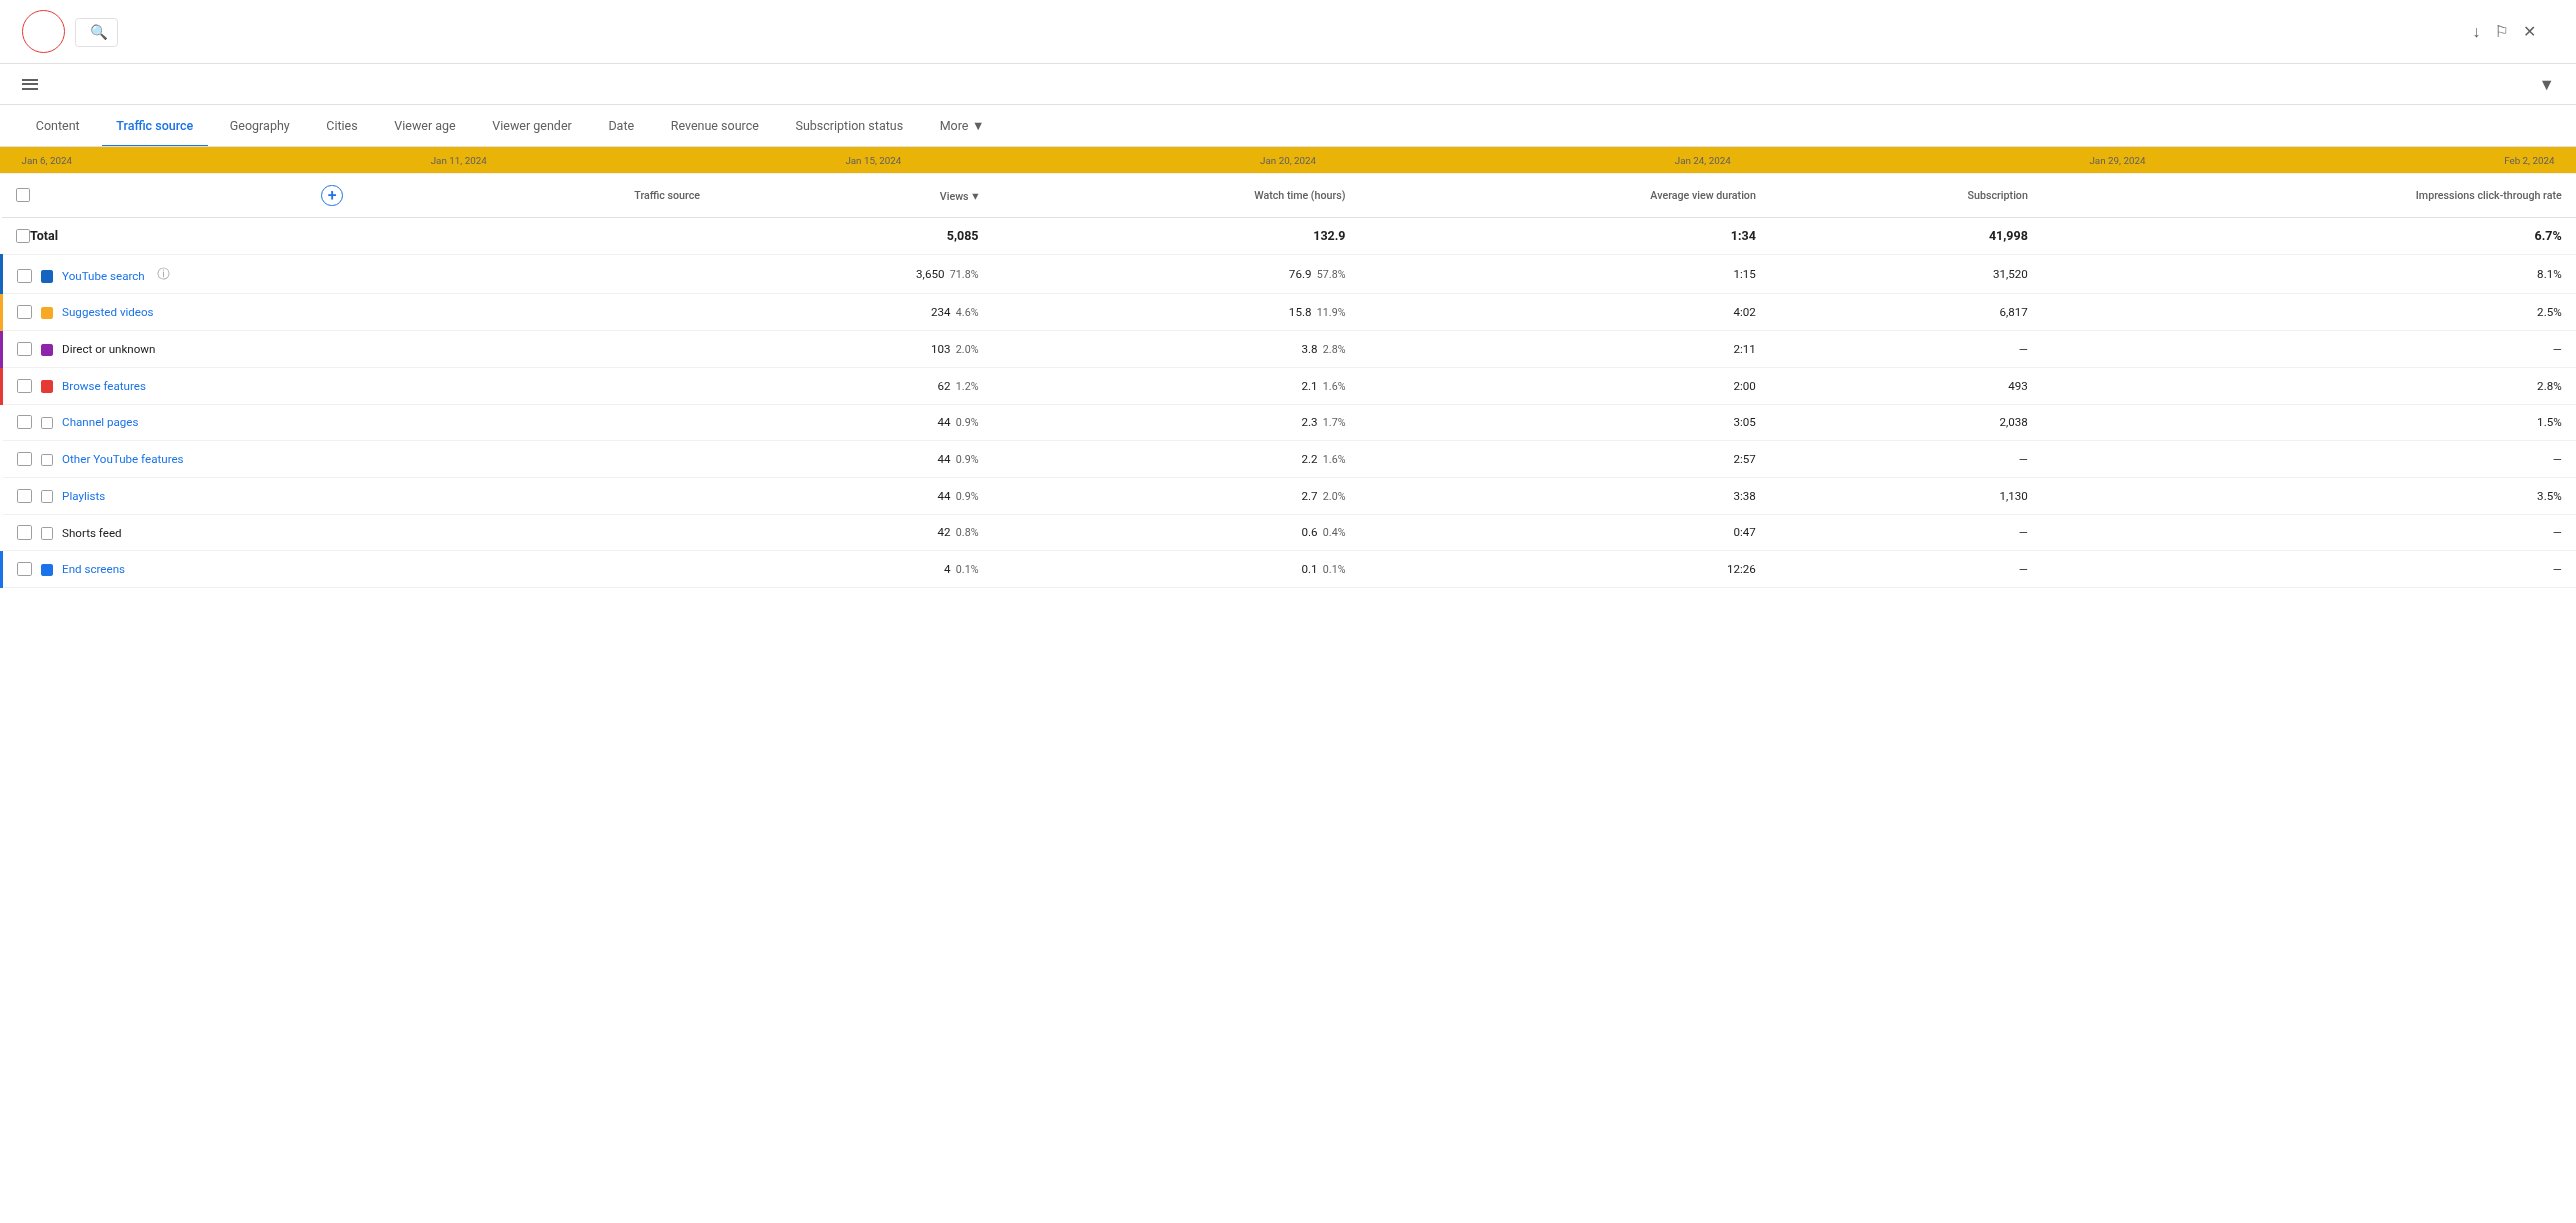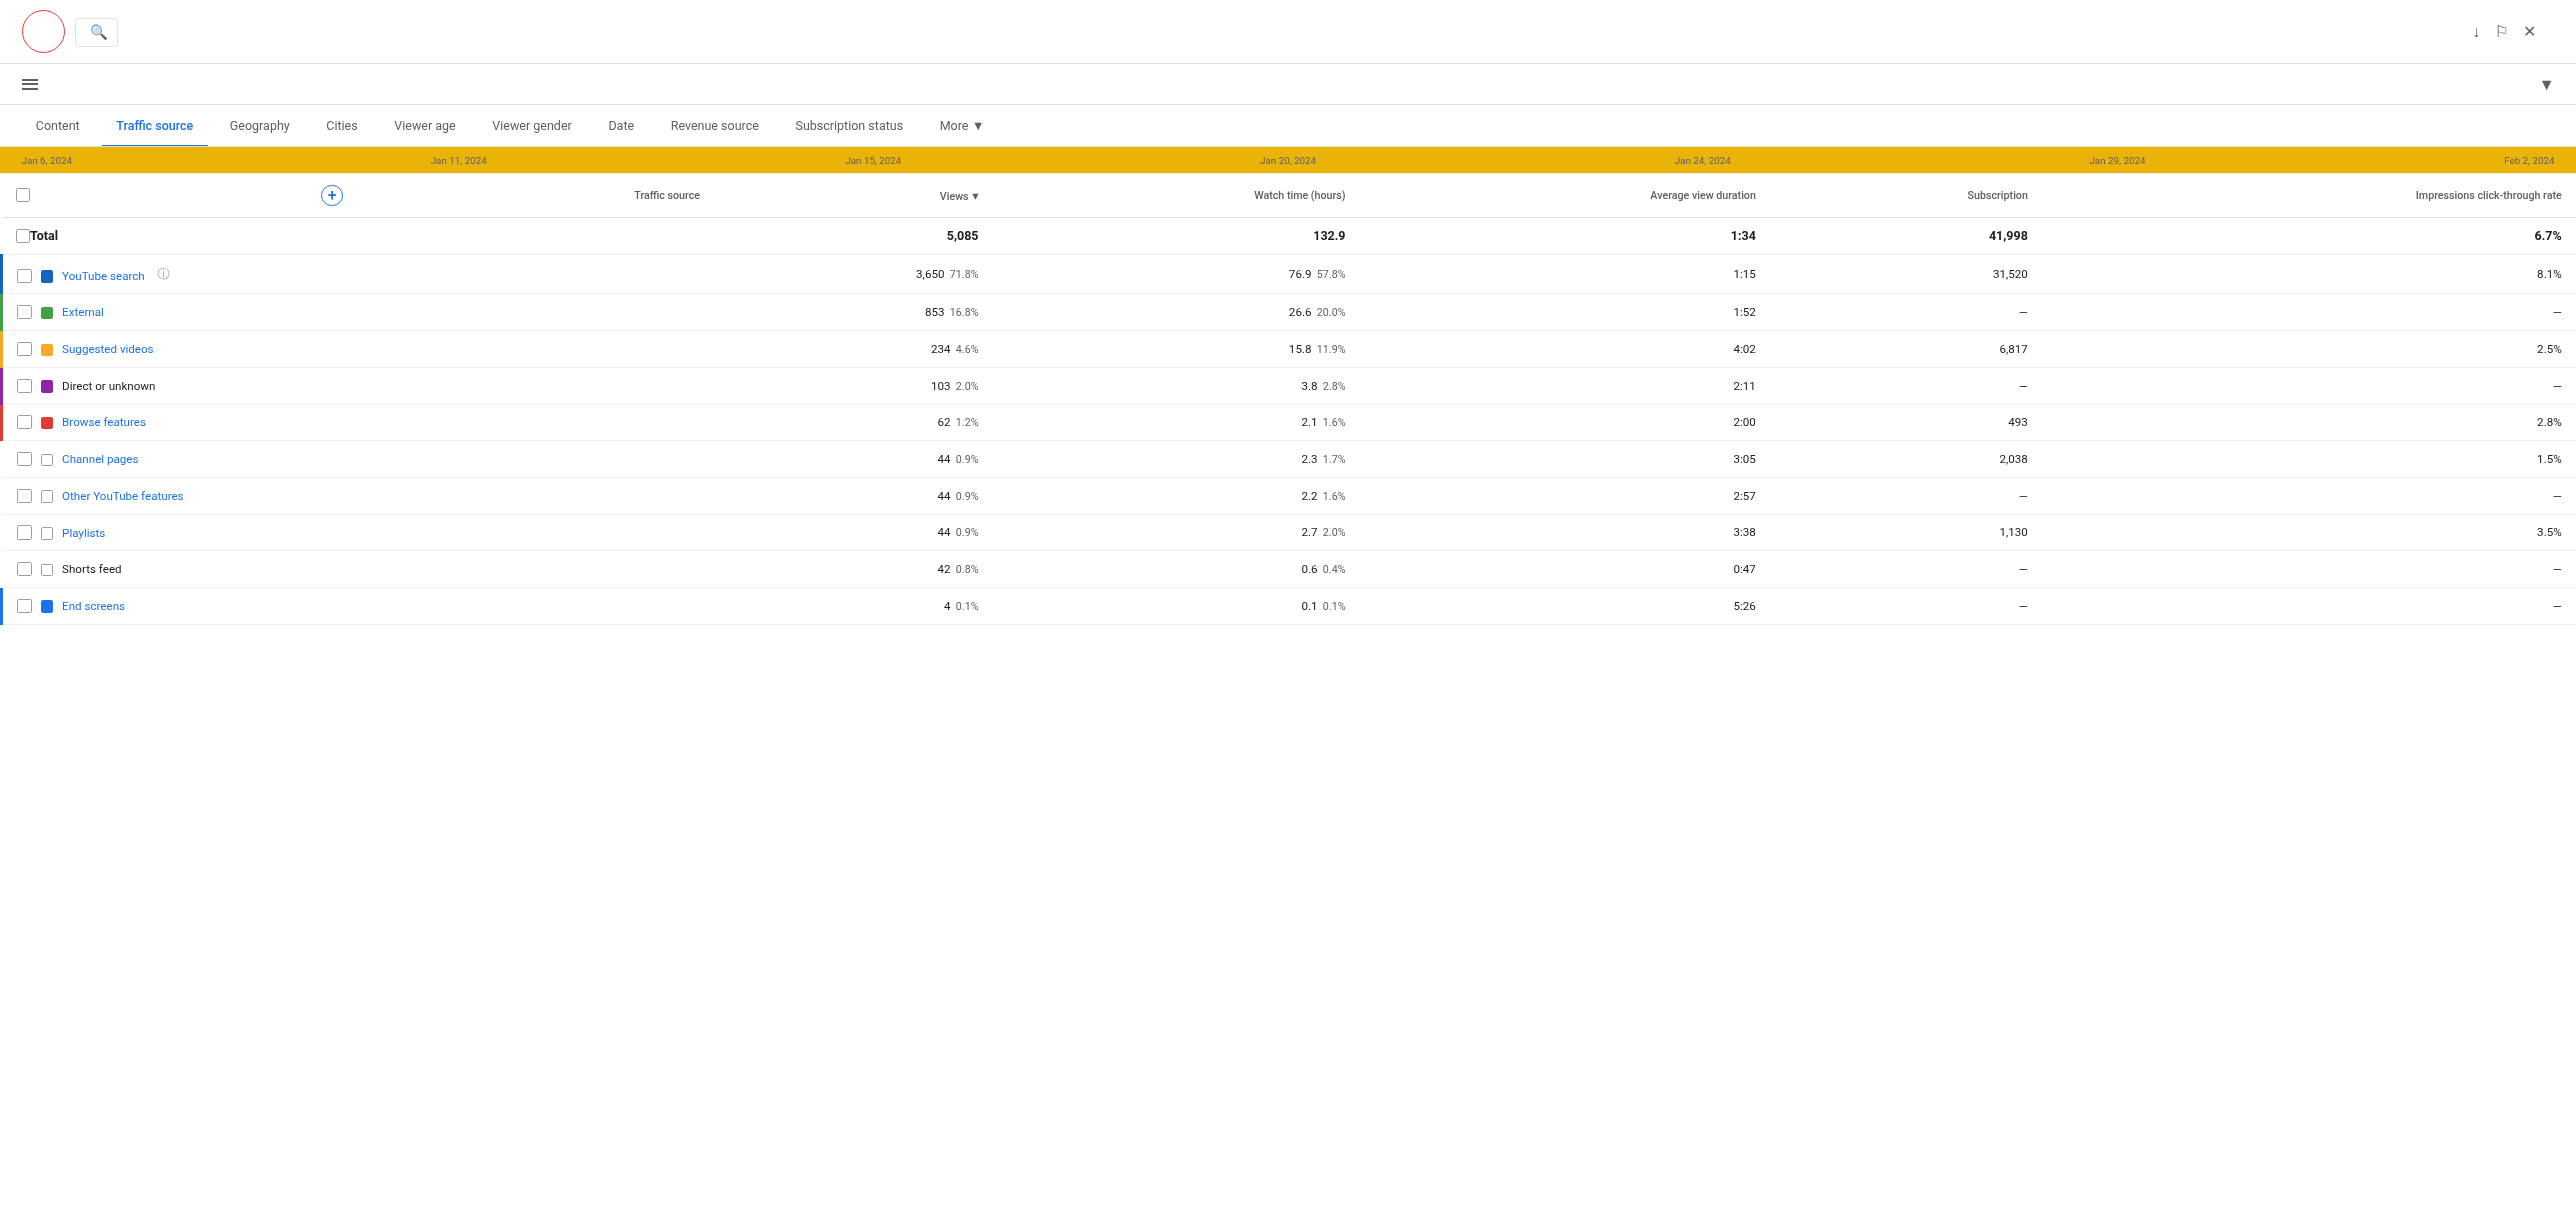--- a/index.html
+++ b/index.html
@@ -261,38 +261,20 @@
       3,650<span class="pct">71.8%</span>
     </td>
     <td>
       76.9<span class="pct">57.8%</span>
     </td>
     <td>1:15</td>
     <td>31,520</td>
     <td>8.1%</td>
   </tr>
         <tr>
-    <td style="border-left: 3.6px solid #43a047;">
-      <div class="source-cell">
-        <div class="cb"></div>
-        <div class="color-dot" style="background:#43a047;border-color:#43a047;"></div>
-        <a class="source-link">External</a>
-      </div>
-    </td>
-    <td>
-      853<span class="pct">16.8%</span>
-    </td>
-    <td>
-      26.6<span class="pct">20.0%</span>
-    </td>
-    <td>1:52</td>
-    <td>—</td>
-    <td>—</td>
-  </tr>
-        <tr>
     <td style="border-left: 3.6px solid #f9a825;">
       <div class="source-cell">
         <div class="cb"></div>
         <div class="color-dot" style="background:#f9a825;border-color:#f9a825;"></div>
         <a class="source-link">Suggested videos</a>
       </div>
     </td>
     <td>
       234<span class="pct">4.6%</span>
     </td>
@@ -418,20 +400,20 @@
         <div class="color-dot" style="background:#1a73e8;border-color:#1a73e8;"></div>
         <a class="source-link">End screens</a>
       </div>
     </td>
     <td>
       4<span class="pct">0.1%</span>
     </td>
     <td>
       0.1<span class="pct">0.1%</span>
     </td>
-    <td>5:26</td>
+    <td>12:26</td>
     <td>—</td>
     <td>—</td>
   </tr>
       </tbody>
   </table>
 </div>
 
 
 </body></html>

